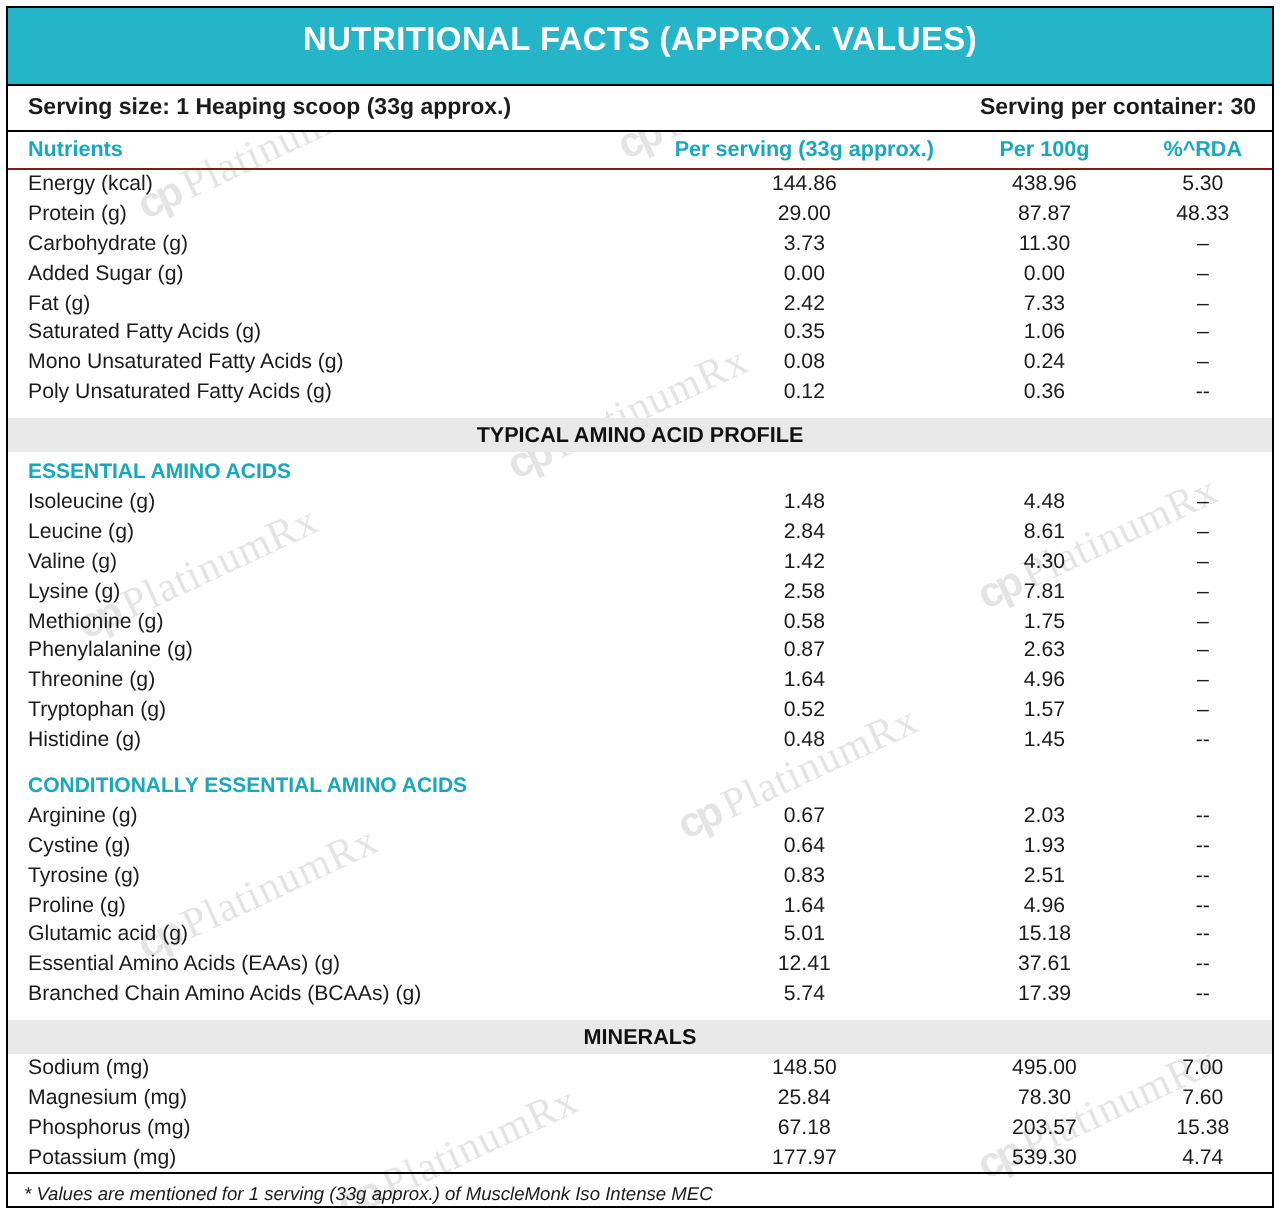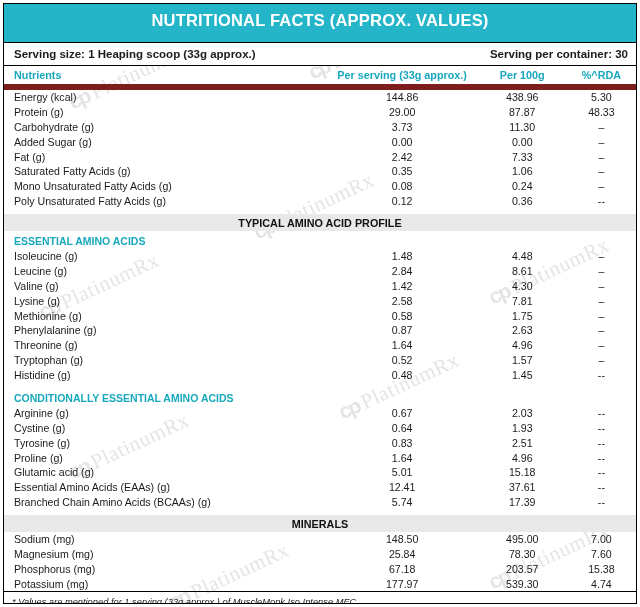--- a/index.html
+++ b/index.html
@@ -99,21 +99,21 @@
     padding: 2.5px 0;
     color: #111;
   }
   tr.group td {
     color: #18a8bd;
     font-weight: bold;
     font-size: 10.5px;
     padding-top: 4px;
     padding-bottom: 2px;
   }
-  .rule-bot { border-bottom: 6px solid #7f1d1d; margin-top: 40px; }
+  .rule-bot { border-bottom: 1px solid #7f1d1d; margin-top: 40px; }
 
   .spacer-row td { height: 3px; padding: 0; }
 
   .footnotes {
     font-size: 9.3px;
     font-style: italic;
     line-height: 1.35;
     padding: 4px 8px 5px 8px;
     border-top: 1px solid #000;
   }

